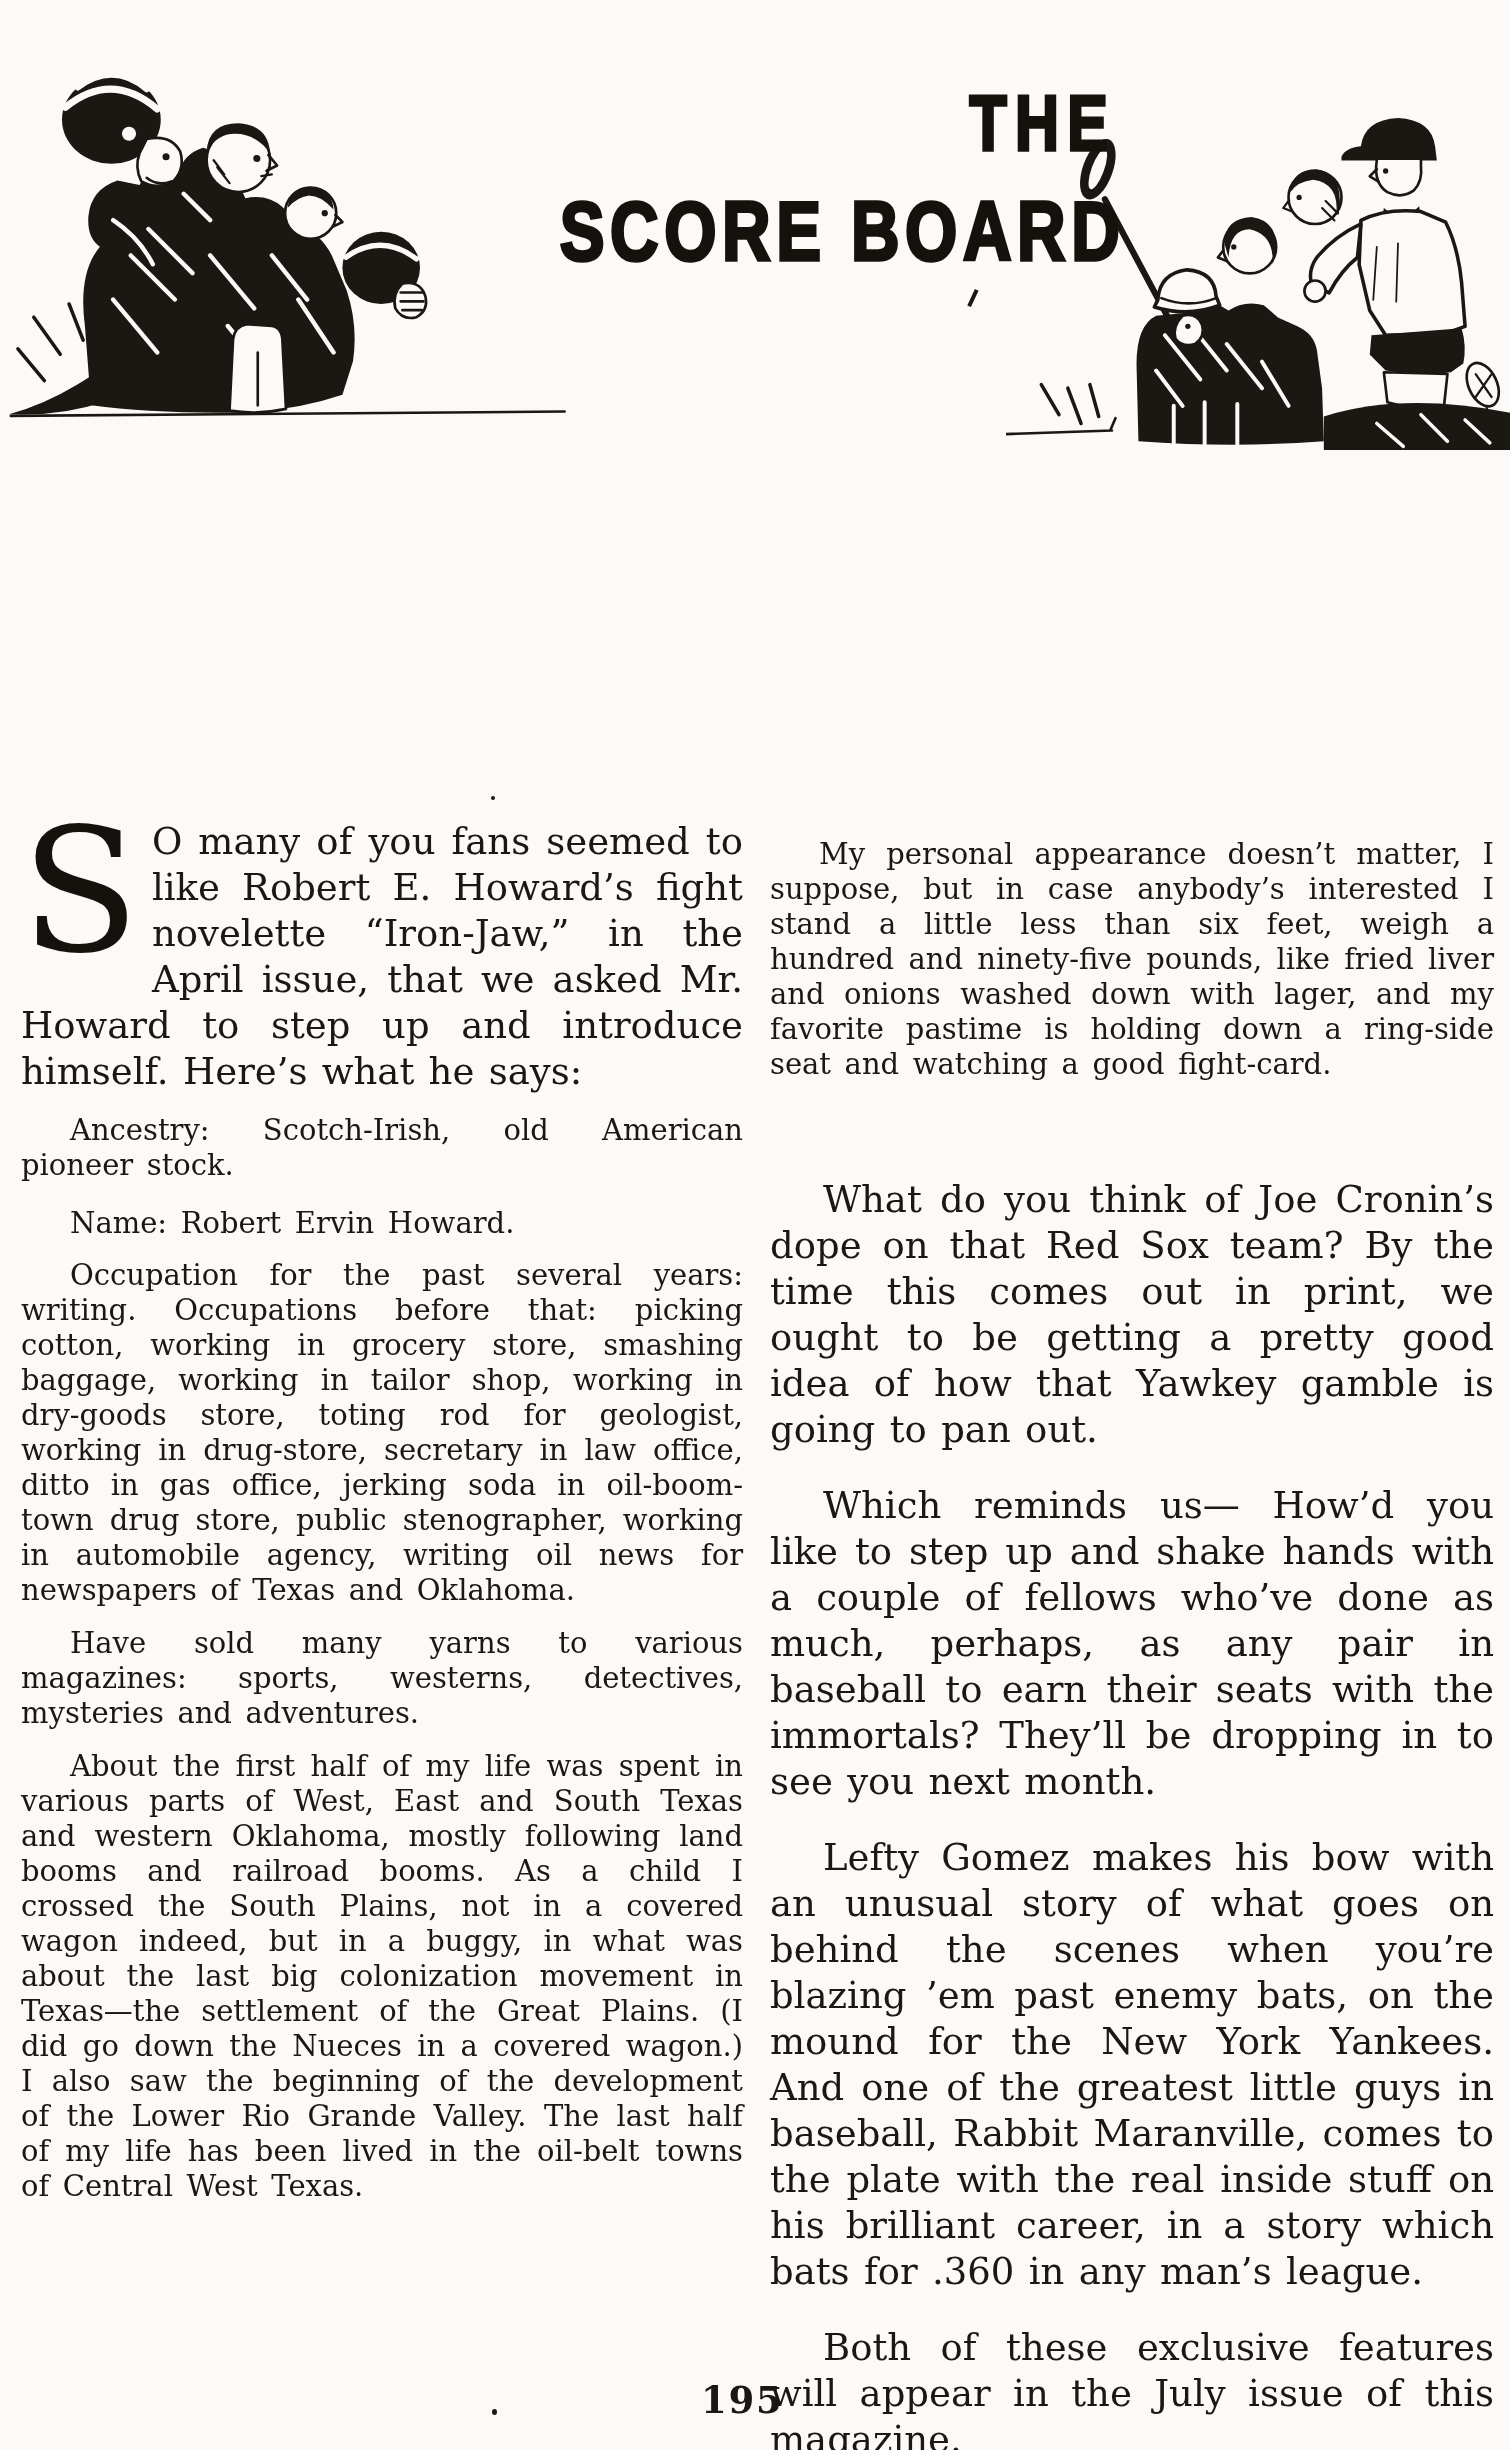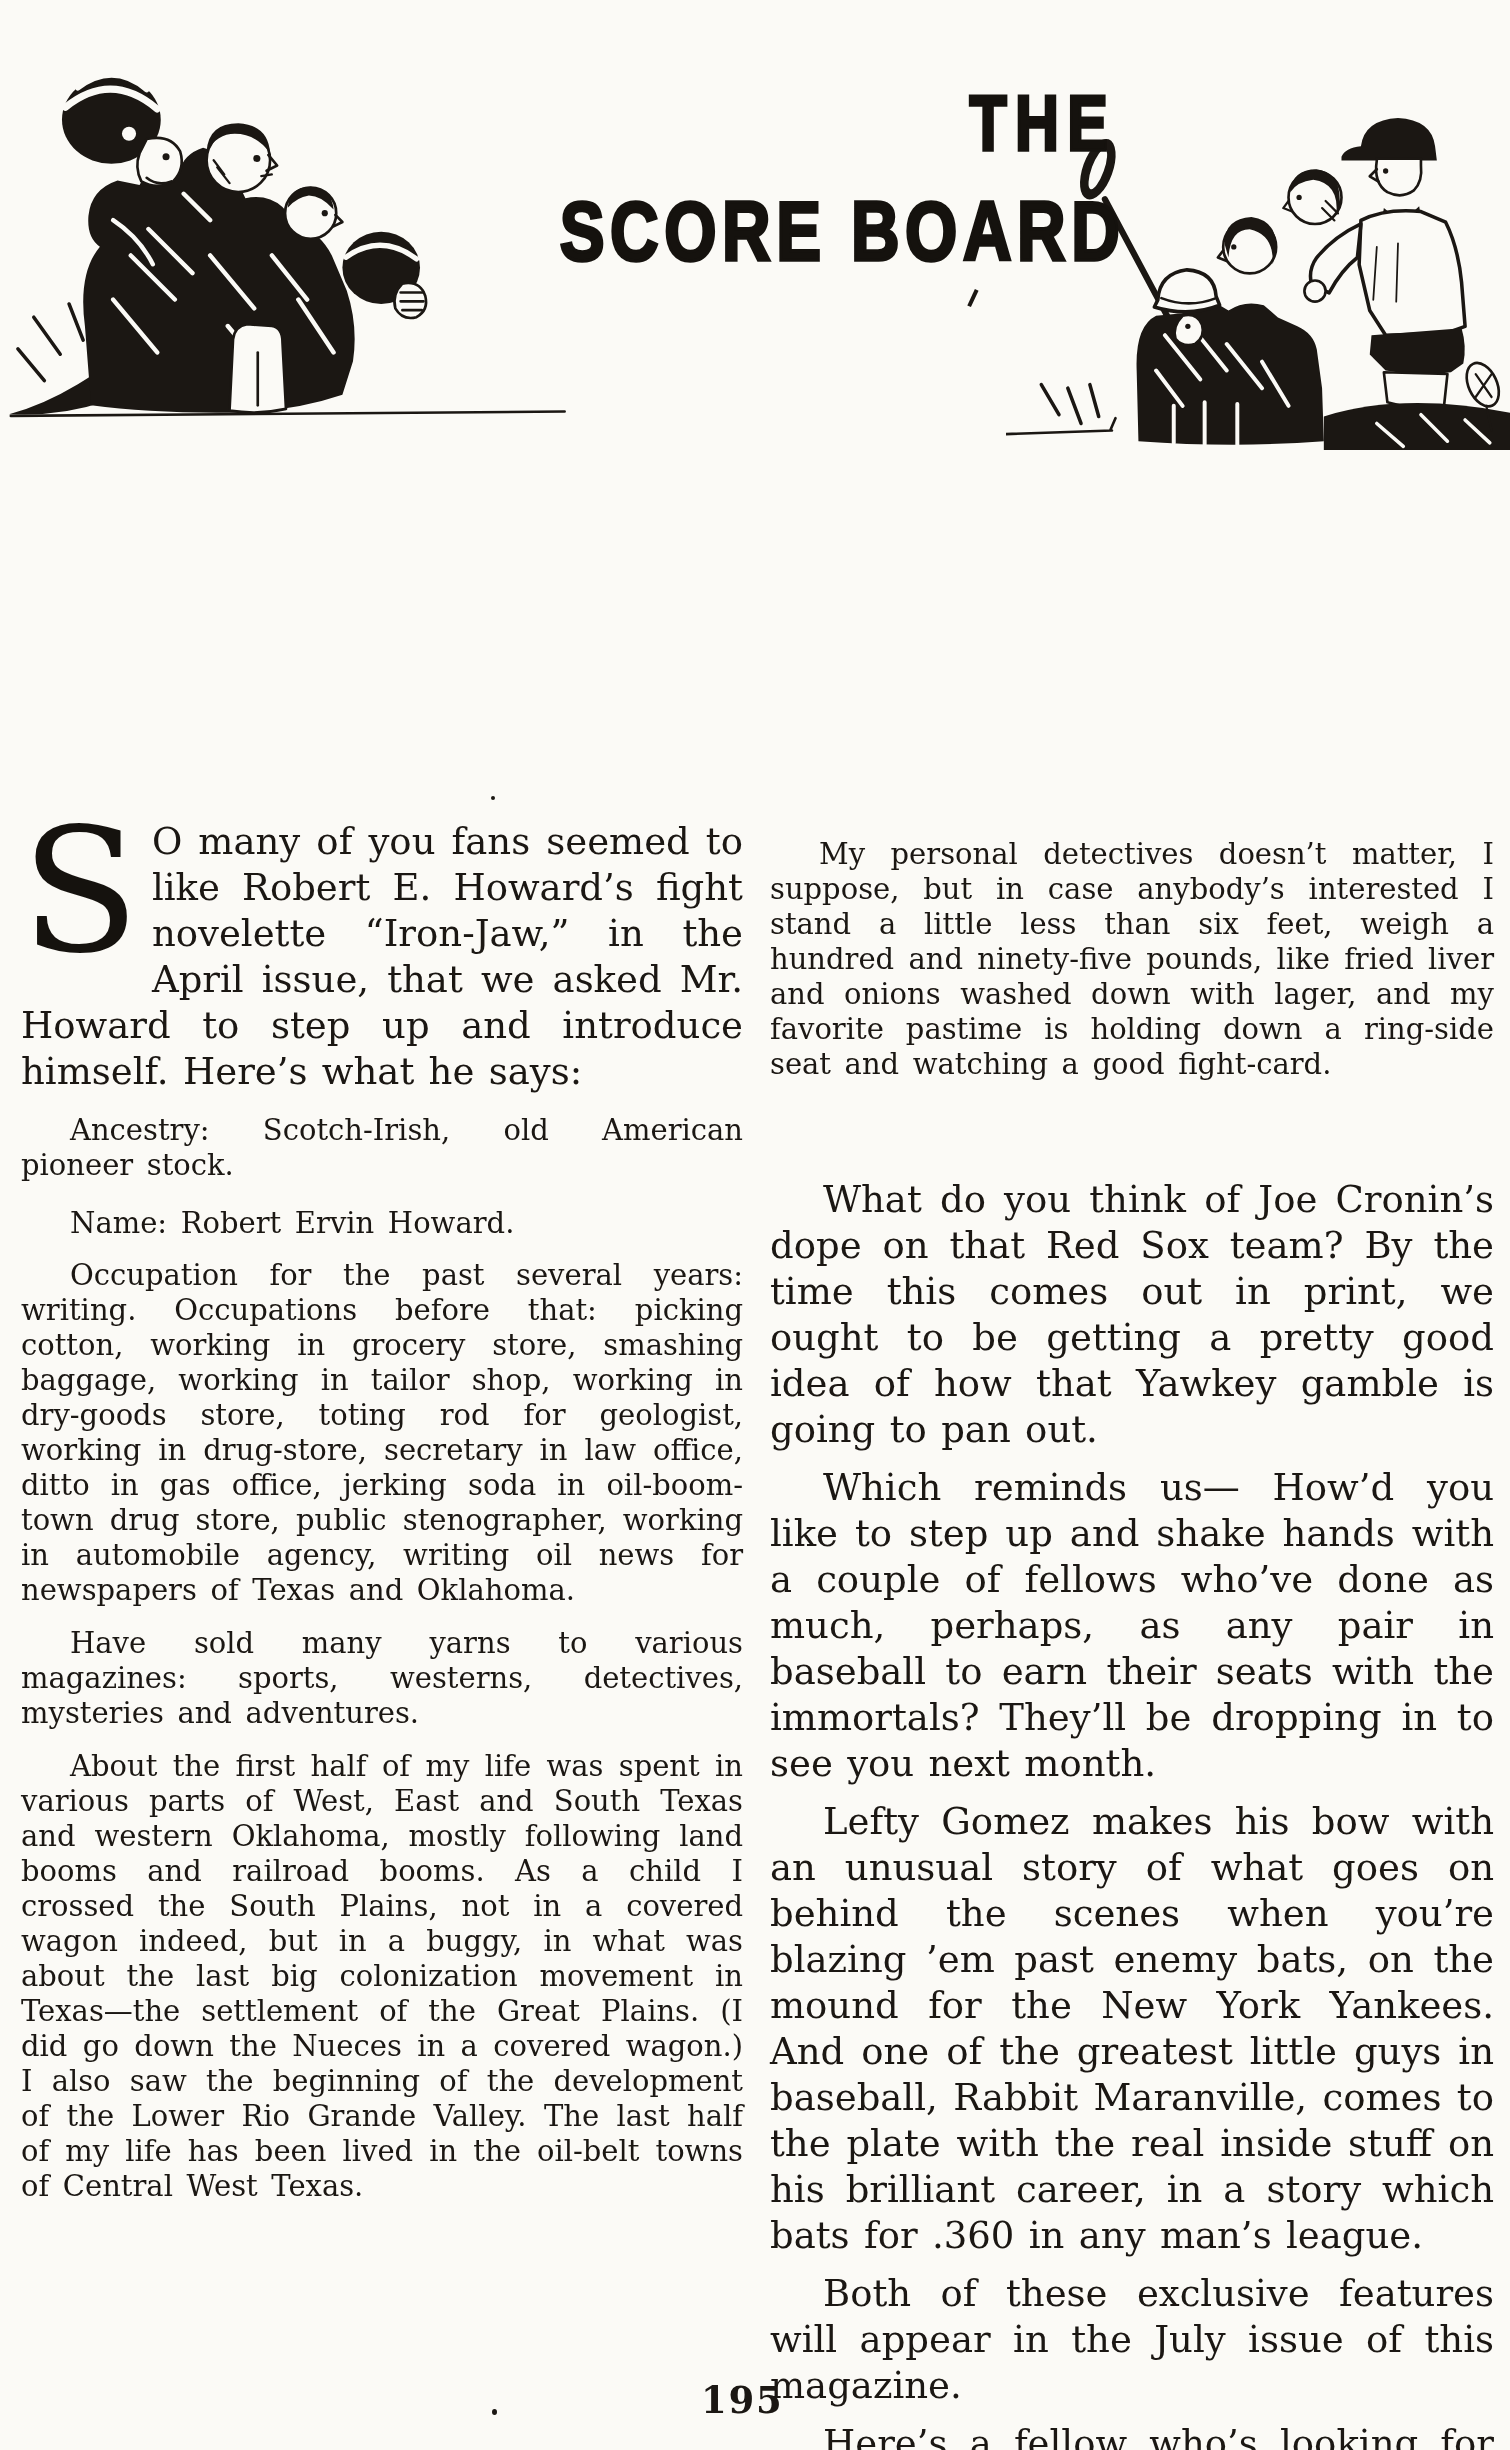--- a/index.html
+++ b/index.html
@@ -35,21 +35,21 @@
   }
   
   .col{position:absolute;text-align:justify;}
   .col-left{left:21px;top:819px;width:722px;}
   .col-right{left:770px;top:837px;width:724px;}
   p{margin:0;}
   .lg{font-size:37px;line-height:46px;word-spacing:2.6px;}
   .sm{font-size:29px;line-height:35px;word-spacing:4.4px;}
   .sm-par{text-indent:49px;margin-top:17.7px;}
   .sm-par.first{margin-top:23px;}
-  .lg-par{text-indent:53px;margin-top:12px;}
+  .lg-par{text-indent:53px;margin-top:30px;}
   .lg-par.gap-top{margin-top:95px;}
   .dropcap{
     float:left;
     font-size:173px;line-height:134px;
     height:139px;
     margin:5.3px 12.4px 0 0;
     font-family:"DejaVu Serif", serif;
     color:#15120e;
   }
   
@@ -177,21 +177,21 @@
   <div class="col col-left">
     <p class="lg"><span class="dropcap">S</span><span>O many of you fans seemed to like Robert E. Howard’s fight novelette “Iron-Jaw,” in the April issue, that we asked Mr. Howard to step up and introduce himself.  Here’s what he says:</span></p>
     <p class="sm sm-par">Ancestry: Scotch-Irish, old American pioneer stock.</p>
     <p class="sm sm-par first">Name: Robert Ervin Howard.</p>
     <p class="sm sm-par">Occupation for the past several years: writing.  Occupations before that: picking cotton, working in grocery store, smashing baggage, working in tailor shop, working in dry-goods store, toting rod for geologist, working in drug-store, secretary in law office, ditto in gas office, jerking soda in oil-boom-town drug store, public stenographer, working in automobile agency, writing oil news for newspapers of Texas and Oklahoma.</p>
     <p class="sm sm-par">Have sold many yarns to various magazines: sports, westerns, detectives, mysteries and adventures.</p>
     <p class="sm sm-par">About the first half of my life was spent in various parts of West, East and South Texas and western Oklahoma, mostly following land booms and railroad booms.  As a child I crossed the South Plains, not in a covered wagon indeed, but in a buggy, in what was about the last big colonization movement in Texas—the settlement of the Great Plains.  (I did go down the Nueces in a covered wagon.)  I also saw the beginning of the development of the Lower Rio Grande Valley.  The last half of my life has been lived in the oil-belt towns of Central West Texas.</p>
   </div>
 
   <div class="col col-right">
-    <p class="sm sm-par" style="margin-top:0;">My personal detectives doesn’t matter, I suppose, but in case anybody’s interested I stand a little less than six feet, weigh a hundred and ninety-five pounds, like fried liver and onions washed down with lager, and my favorite pastime is holding down a ring-side seat and watching a good fight-card.</p>
+    <p class="sm sm-par" style="margin-top:0;">My personal appearance doesn’t matter, I suppose, but in case anybody’s interested I stand a little less than six feet, weigh a hundred and ninety-five pounds, like fried liver and onions washed down with lager, and my favorite pastime is holding down a ring-side seat and watching a good fight-card.</p>
     <p class="lg lg-par gap-top">What do you think of Joe Cronin’s dope on that Red Sox team?  By the time this comes out in print, we ought to be getting a pretty good idea of how that Yawkey gamble is going to pan out.</p>
     <p class="lg lg-par">Which reminds us— How’d you like to step up and shake hands with a couple of fellows who’ve done as much, perhaps, as any pair in baseball to earn their seats with the immortals?  They’ll be dropping in to see you next month.</p>
     <p class="lg lg-par">Lefty Gomez makes his bow with an unusual story of what goes on behind the scenes when you’re blazing ’em past enemy bats, on the mound for the New York Yankees.  And one of the greatest little guys in baseball, Rabbit Maranville, comes to the plate with the real inside stuff on his brilliant career, in a story which bats for .360 in any man’s league.</p>
     <p class="lg lg-par">Both of these exclusive features will appear in the July issue of this magazine.</p>
     <p class="lg lg-par">Here’s a fellow who’s looking for Ernie Phillips, with praise and criticism in equal parts:</p>
   </div>
 
   <div class="page-number">195</div>
 
 </div>

